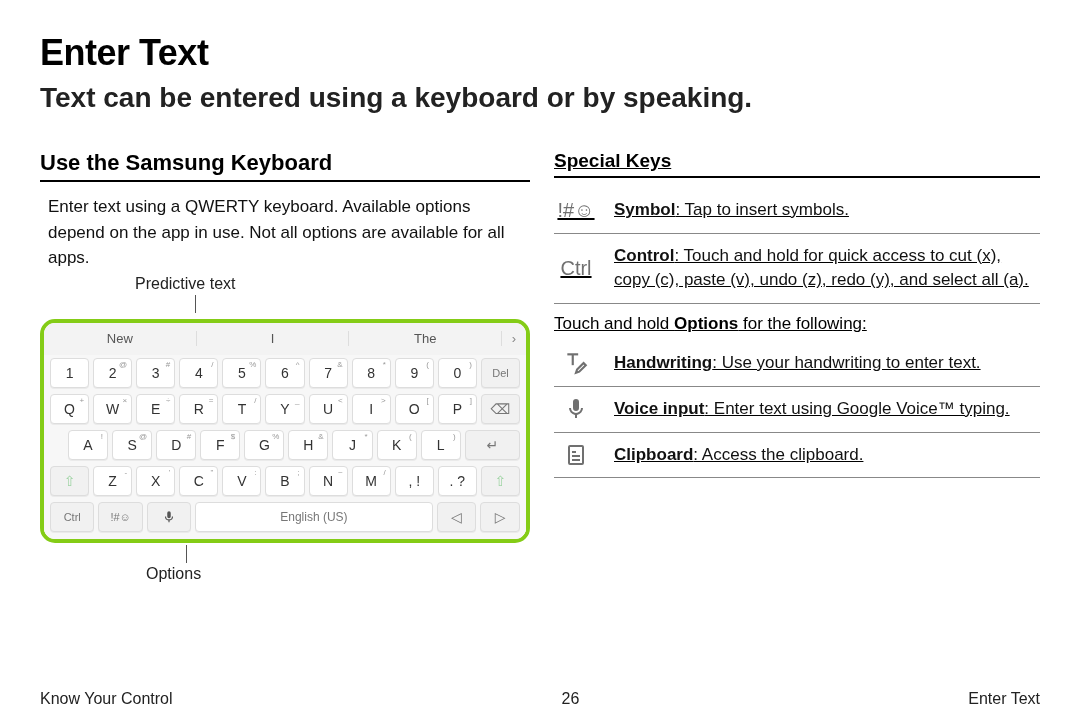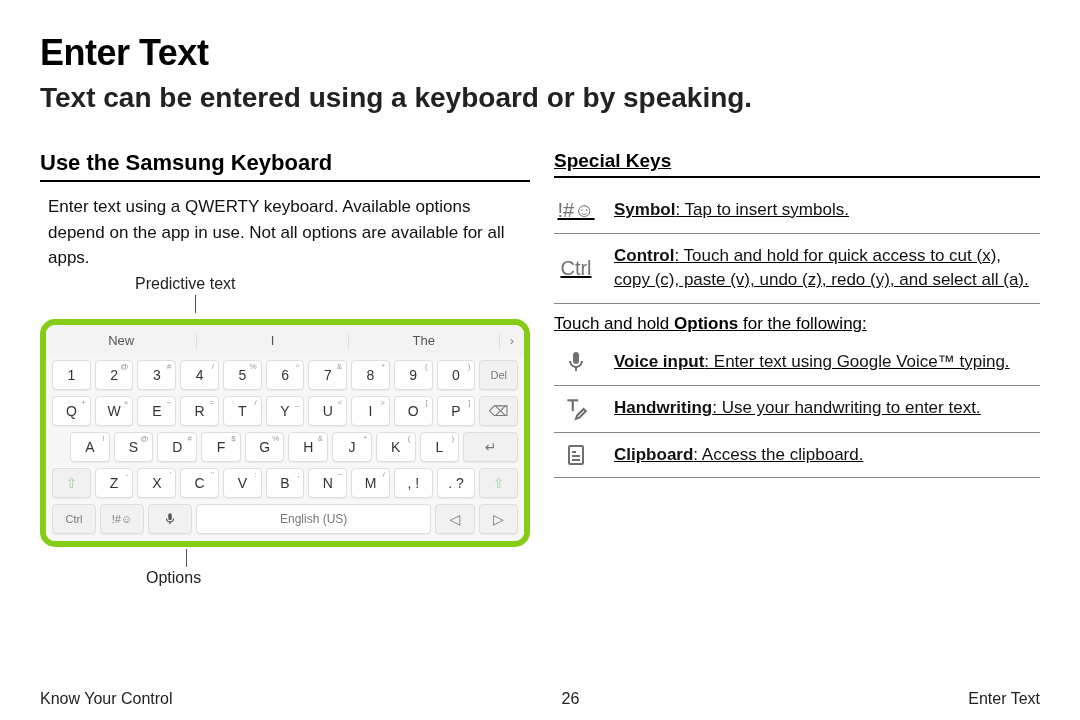--- a/index.html
+++ b/index.html
@@ -56,21 +56,21 @@
     color: #222;
   }
   .callout-line {
     width: 1px;
     height: 18px;
     background: #555;
     margin: 2px auto;
   }
   
   .kbd-frame {
-    border: 6px solid #84cc16;
+    border: 4px solid #84cc16;
     border-radius: 15px;
     overflow: hidden;
     width: 490px;
     margin-top: 4px;
   }
   .pred-row {
     display: flex;
     align-items: center;
     background: #f3f3f3;
     height: 32px;
@@ -271,36 +271,36 @@
 
     <div class="sk-row">
       <div class="sk-icon" style="font-size:20px;font-weight:400;">Ctrl</div>
       <div class="sk-text"><b>Control</b><span>: Touch and hold for quick access to cut (x), copy (c), paste (v), undo (z), redo (y), and select all (a).</span></div>
     </div>
 
     <p class="intro-line">Touch and hold <b>Options</b> for the following:</p>
 
     <div class="sk-row">
       <div class="sk-icon">
-        <svg width="24" height="24" viewBox="0 0 24 24" fill="#707070">
-            <path d="M12 14a3 3 0 0 0 3-3V5a3 3 0 0 0-6 0v6a3 3 0 0 0 3 3zm5-3a5 5 0 0 1-10 0H5a7 7 0 0 0 6 6.9V21h2v-3.1A7 7 0 0 0 19 11h-2z"></path>
-          </svg>
-      </div>
-      <div class="sk-text"><b>Voice input</b><span>: Enter text using Google Voice™ typing.</span></div>
-    </div>
-
-    <div class="sk-row">
-      <div class="sk-icon">
         <svg width="26" height="26" viewBox="0 0 24 24" fill="none" stroke="#707070" stroke-width="2">
             <path d="M4 4h10"></path>
             <path d="M9 4v10"></path>
             <path d="M13 18l6-6 2 2-6 6-3 1 1-3z"></path>
           </svg>
       </div>
       <div class="sk-text"><b>Handwriting</b><span>: Use your handwriting to enter text.</span></div>
+    </div>
+
+    <div class="sk-row">
+      <div class="sk-icon">
+        <svg width="24" height="24" viewBox="0 0 24 24" fill="#707070">
+            <path d="M12 14a3 3 0 0 0 3-3V5a3 3 0 0 0-6 0v6a3 3 0 0 0 3 3zm5-3a5 5 0 0 1-10 0H5a7 7 0 0 0 6 6.9V21h2v-3.1A7 7 0 0 0 19 11h-2z"></path>
+          </svg>
+      </div>
+      <div class="sk-text"><b>Voice input</b><span>: Enter text using Google Voice™ typing.</span></div>
     </div>
 
     <div class="sk-row">
       <div class="sk-icon">
         <svg width="24" height="24" viewBox="0 0 24 24" fill="none" stroke="#707070" stroke-width="2">
             <rect x="5" y="3" width="14" height="18" rx="1"></rect>
             <line x1="8" y1="9" x2="12" y2="9"></line>
             <line x1="8" y1="13" x2="16" y2="13"></line>
             <line x1="8" y1="17" x2="16" y2="17"></line>
           </svg>

